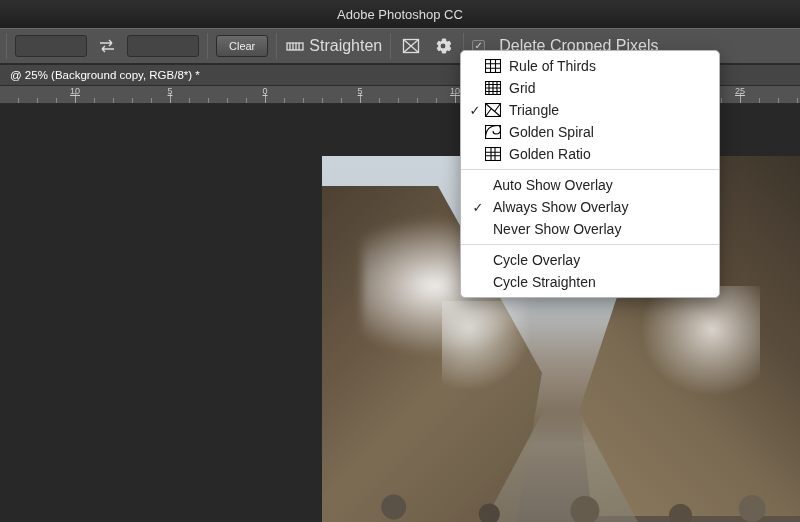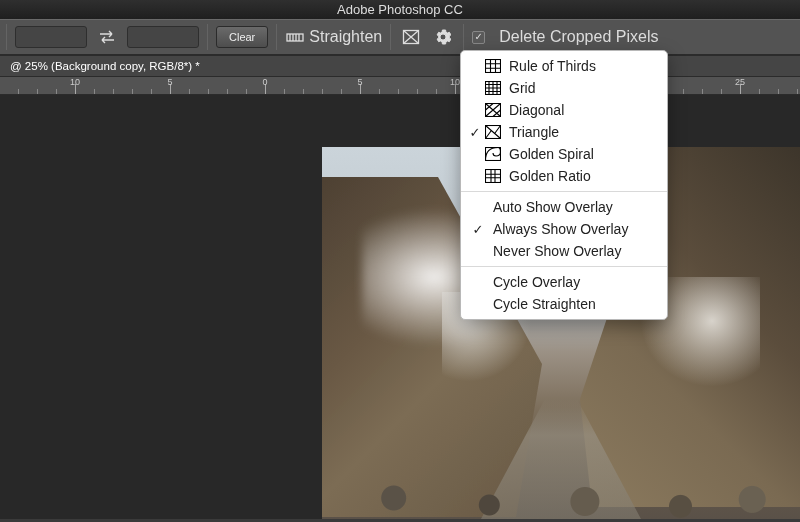--- a/index.html
+++ b/index.html
@@ -1,19 +1,19 @@
 <!DOCTYPE html>
 <html><head>
 <meta charset="utf-8">
 <style>
   * { box-sizing: border-box; margin: 0; padding: 0; font-family: "Lucida Grande", "Segoe UI", Arial, sans-serif; }
   body { width: 800px; height: 522px; overflow: hidden; background: #3a3a3a; position: relative; }
 
   
-  .titlebar { height: 19px; background: linear-gradient(#2f2f2f,#1f1f1f); color: #ddd; font-size: 13px; display: flex; align-items: center; justify-content: center; position: relative; }
+  .titlebar { height: 28px; background: linear-gradient(#2f2f2f,#1f1f1f); color: #ddd; font-size: 13px; display: flex; align-items: center; justify-content: center; position: relative; }
   .titlebar .title { position: absolute; left: 50%; transform: translateX(-50%); }
 
   
   .optionsbar { height: 36px; background: #535353; border-top: 1px solid #6a6a6a; border-bottom: 1px solid #2b2b2b; display: flex; align-items: center; padding: 0 6px; gap: 8px; color: #ddd; font-size: 12px; }
   .divider { width: 1px; height: 26px; background: #3c3c3c; border-right: 1px solid #646464; }
   .slot { height: 22px; border: 1px solid #2e2e2e; background: #454545; border-radius: 3px; }
   .slot.wide { width: 72px; }
   .swap-icn svg { display:block; }
   .btn { height: 22px; padding: 0 12px; background: linear-gradient(#6a6a6a,#4d4d4d); border: 1px solid #2b2b2b; border-radius: 3px; color: #eee; font-size: 11px; display:flex; align-items:center; cursor:pointer; }
   .icon-btn { width: 24px; height: 22px; display:flex; align-items:center; justify-content:center; cursor:pointer; }
@@ -23,21 +23,21 @@
   .opt-label { color:#ddd; font-size:16px; white-space:nowrap; }
 
   
   .doctab { height: 22px; background: #454545; color:#fff; font-size:11.5px; display:flex; align-items:center; padding:0 10px; border-top:1px solid #2b2b2b; border-bottom:1px solid #2b2b2b; }
 
   
   .ruler { height: 18px; background: #535353; border-bottom:1px solid #2b2b2b; position:relative; overflow:hidden; }
   .ruler .tick { position:absolute; bottom:0; width:1px; background:#aaa; }
   .ruler .tick.major { height:10px; }
   .ruler .tick.minor { height:5px; background:#888; }
-  .ruler .num { position:absolute; top:0; color:#ccc; font-size:9px; transform:translateX(-50%); }
+  .ruler .num { position:absolute; top:0; color:#ccc; font-size:9px; transform:translateX(-50%);text-decoration:underline; }
 
   
   .canvas-area { position:relative; height: calc(522px - 22px - 36px - 22px - 18px); background:#282828; }
   .photo { position:absolute; left:322px; top:52px; width:478px; height:372px; overflow:hidden; background:linear-gradient(180deg,#cbd4da 0%, #c3ccd2 22%, #b9bfc3 40%, #9b9185 55%, #7d6f5c 70%, #6a5d4b 82%, #5a5148 100%); }
   
   .mtn { position:absolute; }
   .mtn-left { left:-40px; top:30px; width:260px; height:340px; background:linear-gradient(135deg,#4a3f33 0%, #6a5a47 40%, #7c6d56 60%, #695a47 100%); clip-path: polygon(0 0, 60% 0, 100% 55%, 90% 100%, 0 100%); filter:contrast(1.05); }
   .mtn-right { right:-20px; top:0; width:240px; height:360px; background:linear-gradient(225deg,#3a3329 0%, #5b4d3c 40%, #7a6a52 65%, #8b7a5e 100%); clip-path: polygon(35% 0, 100% 0, 100% 100%, 5% 100%, 0 70%); }
   .snow-left { left:120px; top:145px; width:90px; height:90px; background:radial-gradient(ellipse at 30% 30%, #e8e8e6 0%, rgba(232,232,230,0) 70%); opacity:.8; }
   .snow-right { right:40px; top:130px; width:120px; height:110px; background:radial-gradient(ellipse at 60% 40%, #ece9e3 0%, rgba(236,233,227,0) 70%); opacity:.85; }
@@ -45,21 +45,21 @@
   .river { left:50%; bottom:0; width:160px; height:120px; transform:translateX(-50%); background:linear-gradient(180deg, rgba(150,150,140,0) 0%, #9a9488 30%, #827c70 100%); clip-path: polygon(40% 0, 60% 0, 100% 100%, 0 100%); opacity:.6; }
   .rocks { left:0; bottom:0; width:100%; height:70px; background:
       radial-gradient(circle at 15% 70%, #5a5247 0 12px, transparent 13px),
       radial-gradient(circle at 35% 80%, #4f473d 0 10px, transparent 11px),
       radial-gradient(circle at 55% 75%, #655c4e 0 14px, transparent 15px),
       radial-gradient(circle at 75% 82%, #584f42 0 11px, transparent 12px),
       radial-gradient(circle at 90% 72%, #6a6152 0 13px, transparent 14px);
   }
 
   
-  .menu { position:absolute; left:460px; top:50px; width:208px; background:#fff; border:1px solid #b8b8b8; border-radius:5px; box-shadow:0 6px 18px rgba(0,0,0,.35); padding:4px 0; z-index:50; }
+  .menu { position:absolute; left:460px; top:50px; width:260px; background:#fff; border:1px solid #b8b8b8; border-radius:5px; box-shadow:0 6px 18px rgba(0,0,0,.35); padding:4px 0; z-index:50; }
   .menu-item { display:flex; align-items:center; height:22px; font-size:14px; color:#222; cursor:pointer; padding:0 10px 0 6px; }
   .menu-item .check { width:16px; text-align:center; font-size:13px; color:#222; }
   .menu-item .micon { width:20px; height:16px; display:flex; align-items:center; justify-content:center; margin-right:6px; }
   .menu-item .micon svg { display:block; }
   .menu-item .label { flex:1; }
   .menu-sep { height:1px; background:#d9d9d9; margin:4px 0; }
   .menu .noicon .check { width:22px; }
   .menu .noicon .label { padding-left: 4px; }
 
   .straddle-row { display:flex; align-items:center; gap:4px; cursor:pointer; }
@@ -200,30 +200,20 @@
       <span class="check"></span>
       <span class="micon">
         <svg width="16" height="14" viewBox="0 0 16 14" fill="none" stroke="#000" stroke-width="1.1">
           <rect x="0.5" y="0.5" width="15" height="13"></rect>
           <path d="M4 0.5V13.5M8 0.5V13.5M12 0.5V13.5M0.5 3.5H15.5M0.5 7H15.5M0.5 10.5H15.5"></path>
         </svg>
       </span>
       <span class="label">Grid</span>
     </div>
     <div class="menu-item">
-      <span class="check"></span>
-      <span class="micon">
-        <svg width="16" height="14" viewBox="0 0 16 14" fill="none" stroke="#000" stroke-width="1.1">
-          <rect x="0.5" y="0.5" width="15" height="13"></rect>
-          <path d="M0.5 0.5L15.5 13.5M15.5 0.5L0.5 13.5M0.5 7L8 0.5M8 13.5L15.5 7"></path>
-        </svg>
-      </span>
-      <span class="label">Diagonal</span>
-    </div>
-    <div class="menu-item">
       <span class="check">✓</span>
       <span class="micon">
         <svg width="16" height="14" viewBox="0 0 16 14" fill="none" stroke="#000" stroke-width="1.1">
           <rect x="0.5" y="0.5" width="15" height="13"></rect>
           <path d="M0.5 0.5L15.5 13.5M0.5 13.5L6 6M15.5 0.5L10 8"></path>
         </svg>
       </span>
       <span class="label">Triangle</span>
     </div>
     <div class="menu-item">

